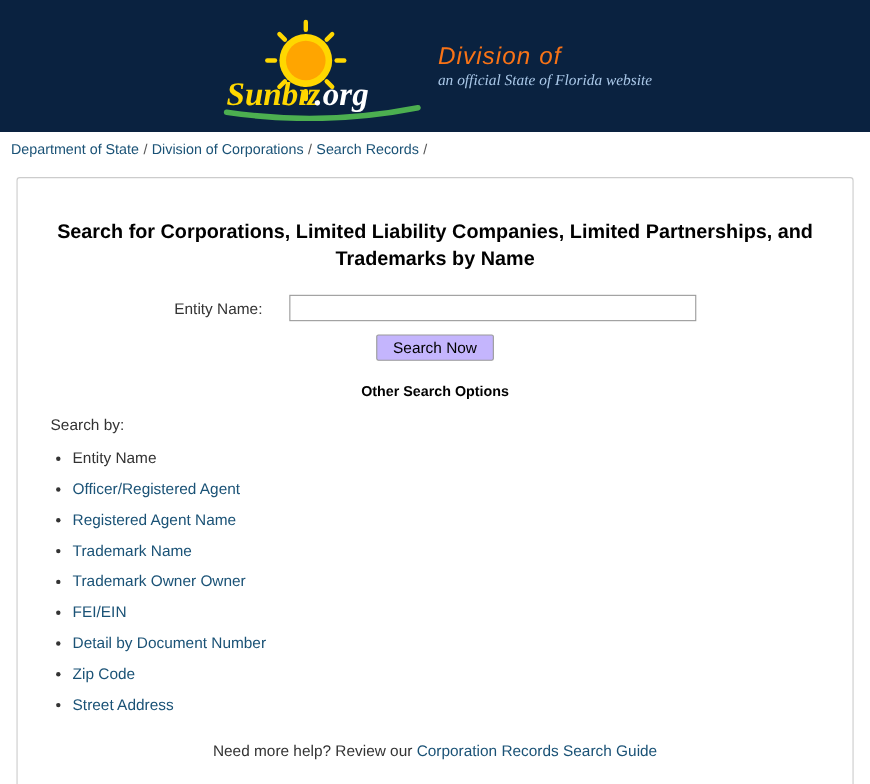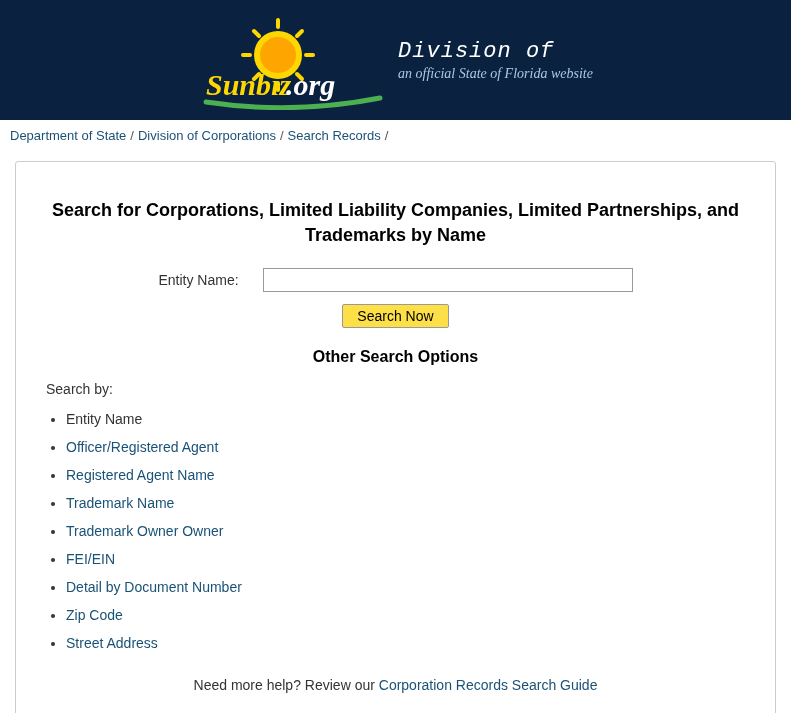--- a/index.html
+++ b/index.html
@@ -20,22 +20,22 @@
       align-items: center;
     }
     .header-title-area {
       display: flex;
       flex-direction: column;
       margin-left: 10px;
     }
     .header-division-of {
       font-size: 22px;
       font-style: italic;
-      color: #ffffff;
-      font-family: Liberation Mono, monospace;
+      color: #f97316;
+      font-family: Liberation Sans, sans-serif;
       letter-spacing: 1px;
     }
     .header-corporations {
       font-size: 52px;
       font-weight: bold;
       color: #fff;
       font-family: Georgia, serif;
       line-height: 1;
       letter-spacing: 1px;
     }
@@ -98,28 +98,28 @@
       font-size: 14px;
     }
     .search-now-btn-row {
       display: flex;
       justify-content: center;
       margin-bottom: 20px;
     }
     .search-now-btn {
       padding: 3px 14px;
       font-size: 14px;
-      background: #fde047;
+      background: #c4b5fd;
       border: 1px solid #999;
       cursor: pointer;
       border-radius: 2px;
     }
 
     .other-search-title {
-      font-size: 16px;
+      font-size: 13px;
       font-weight: bold;
       text-align: center;
       margin-bottom: 15px;
     }
     .search-by-label {
       font-size: 14px;
       color: #333;
       margin-left: 10px;
       margin-bottom: 8px;
     }

